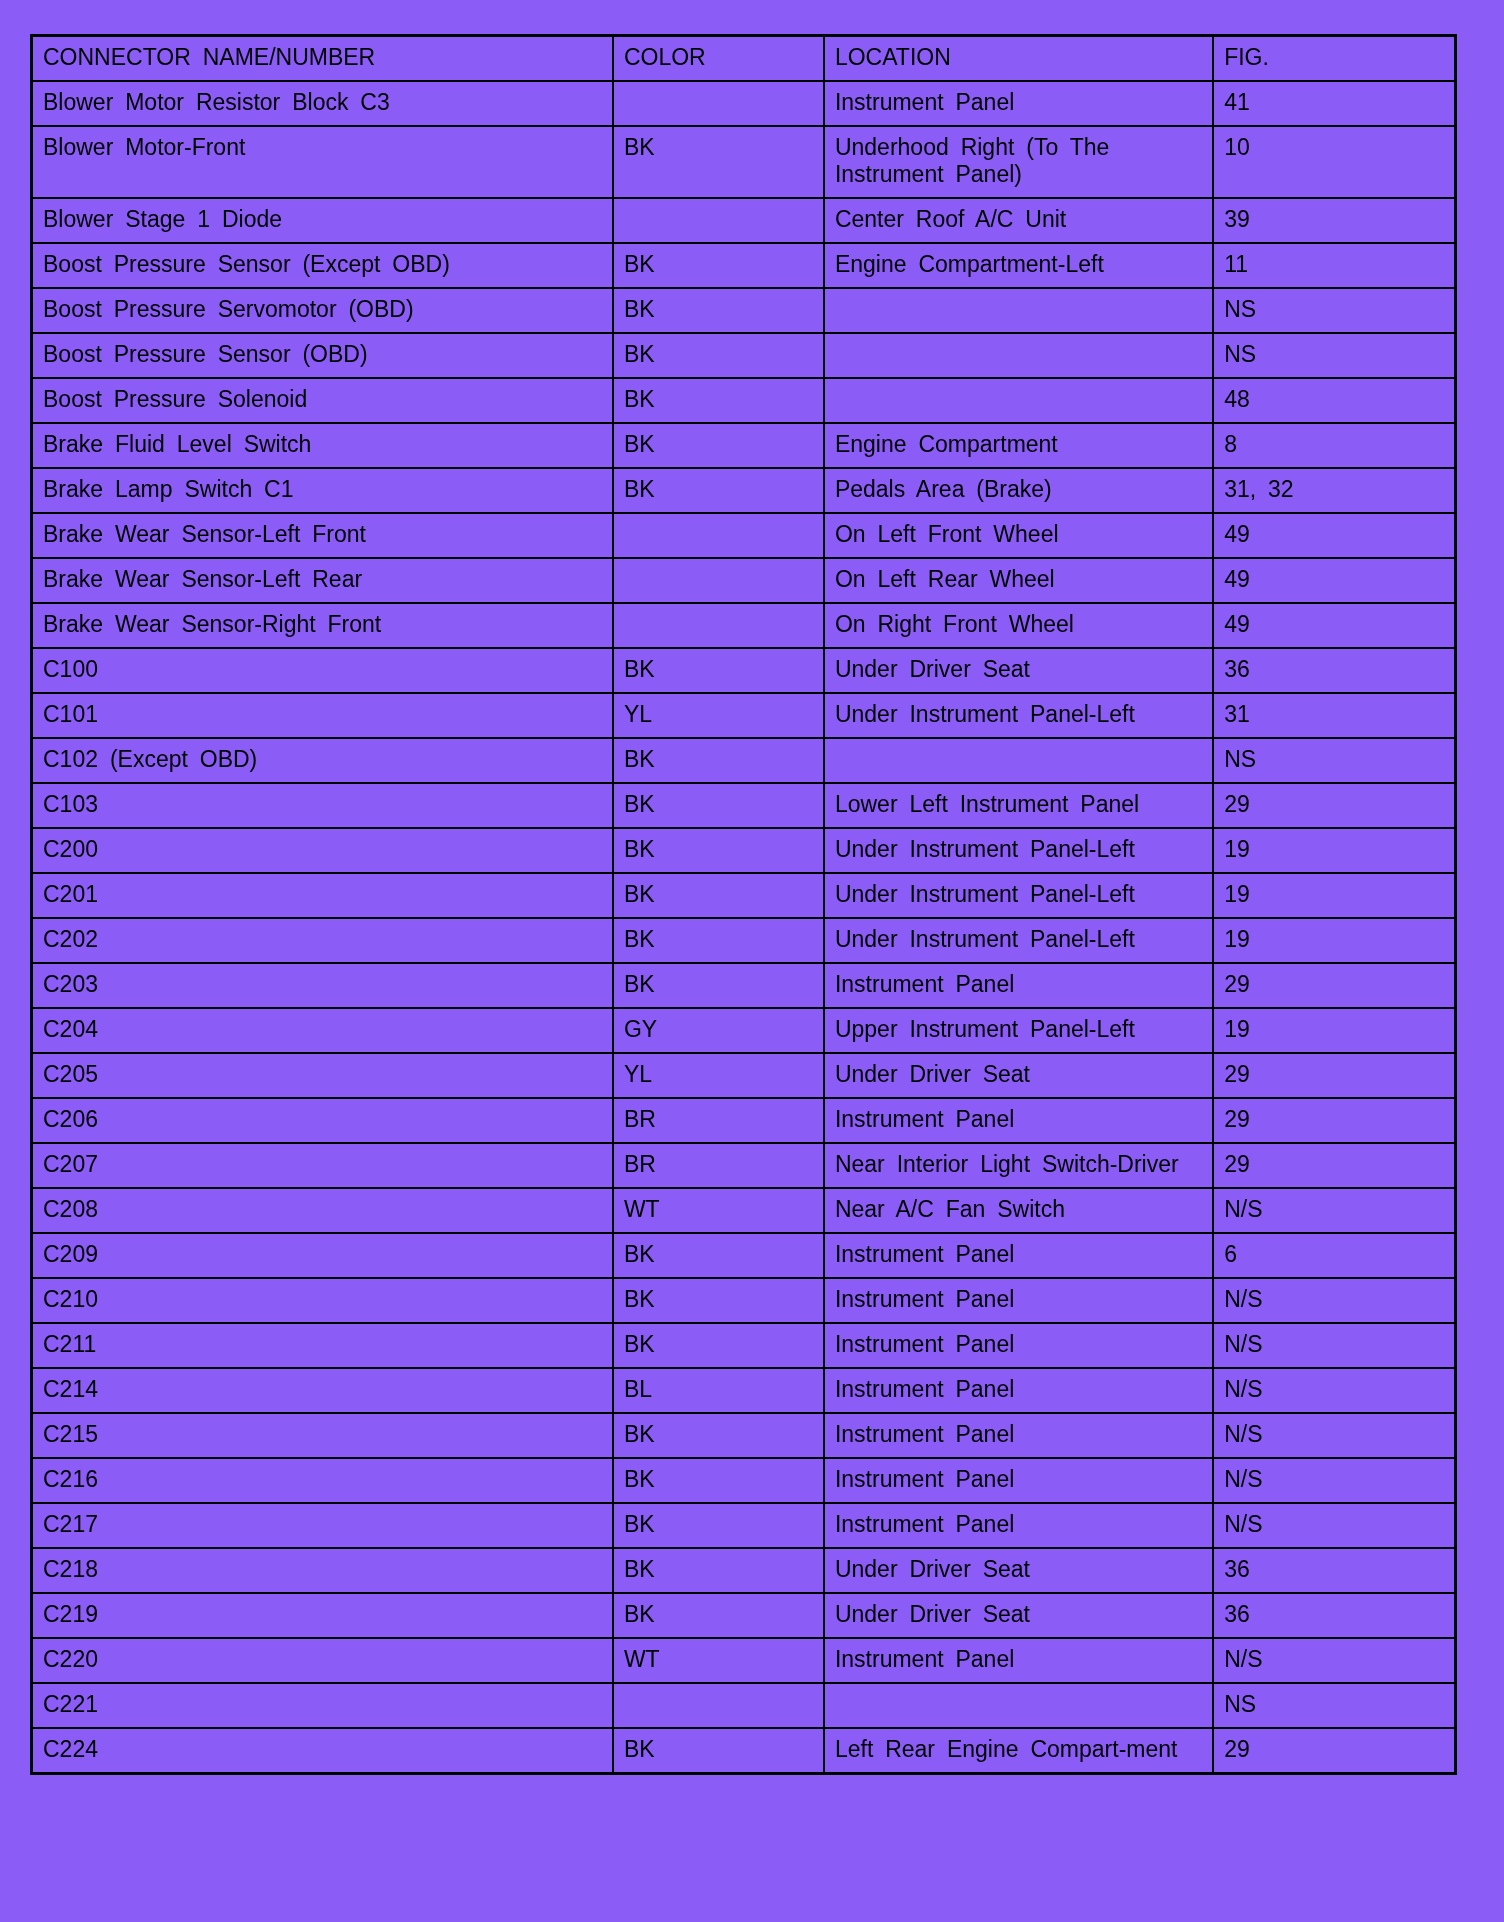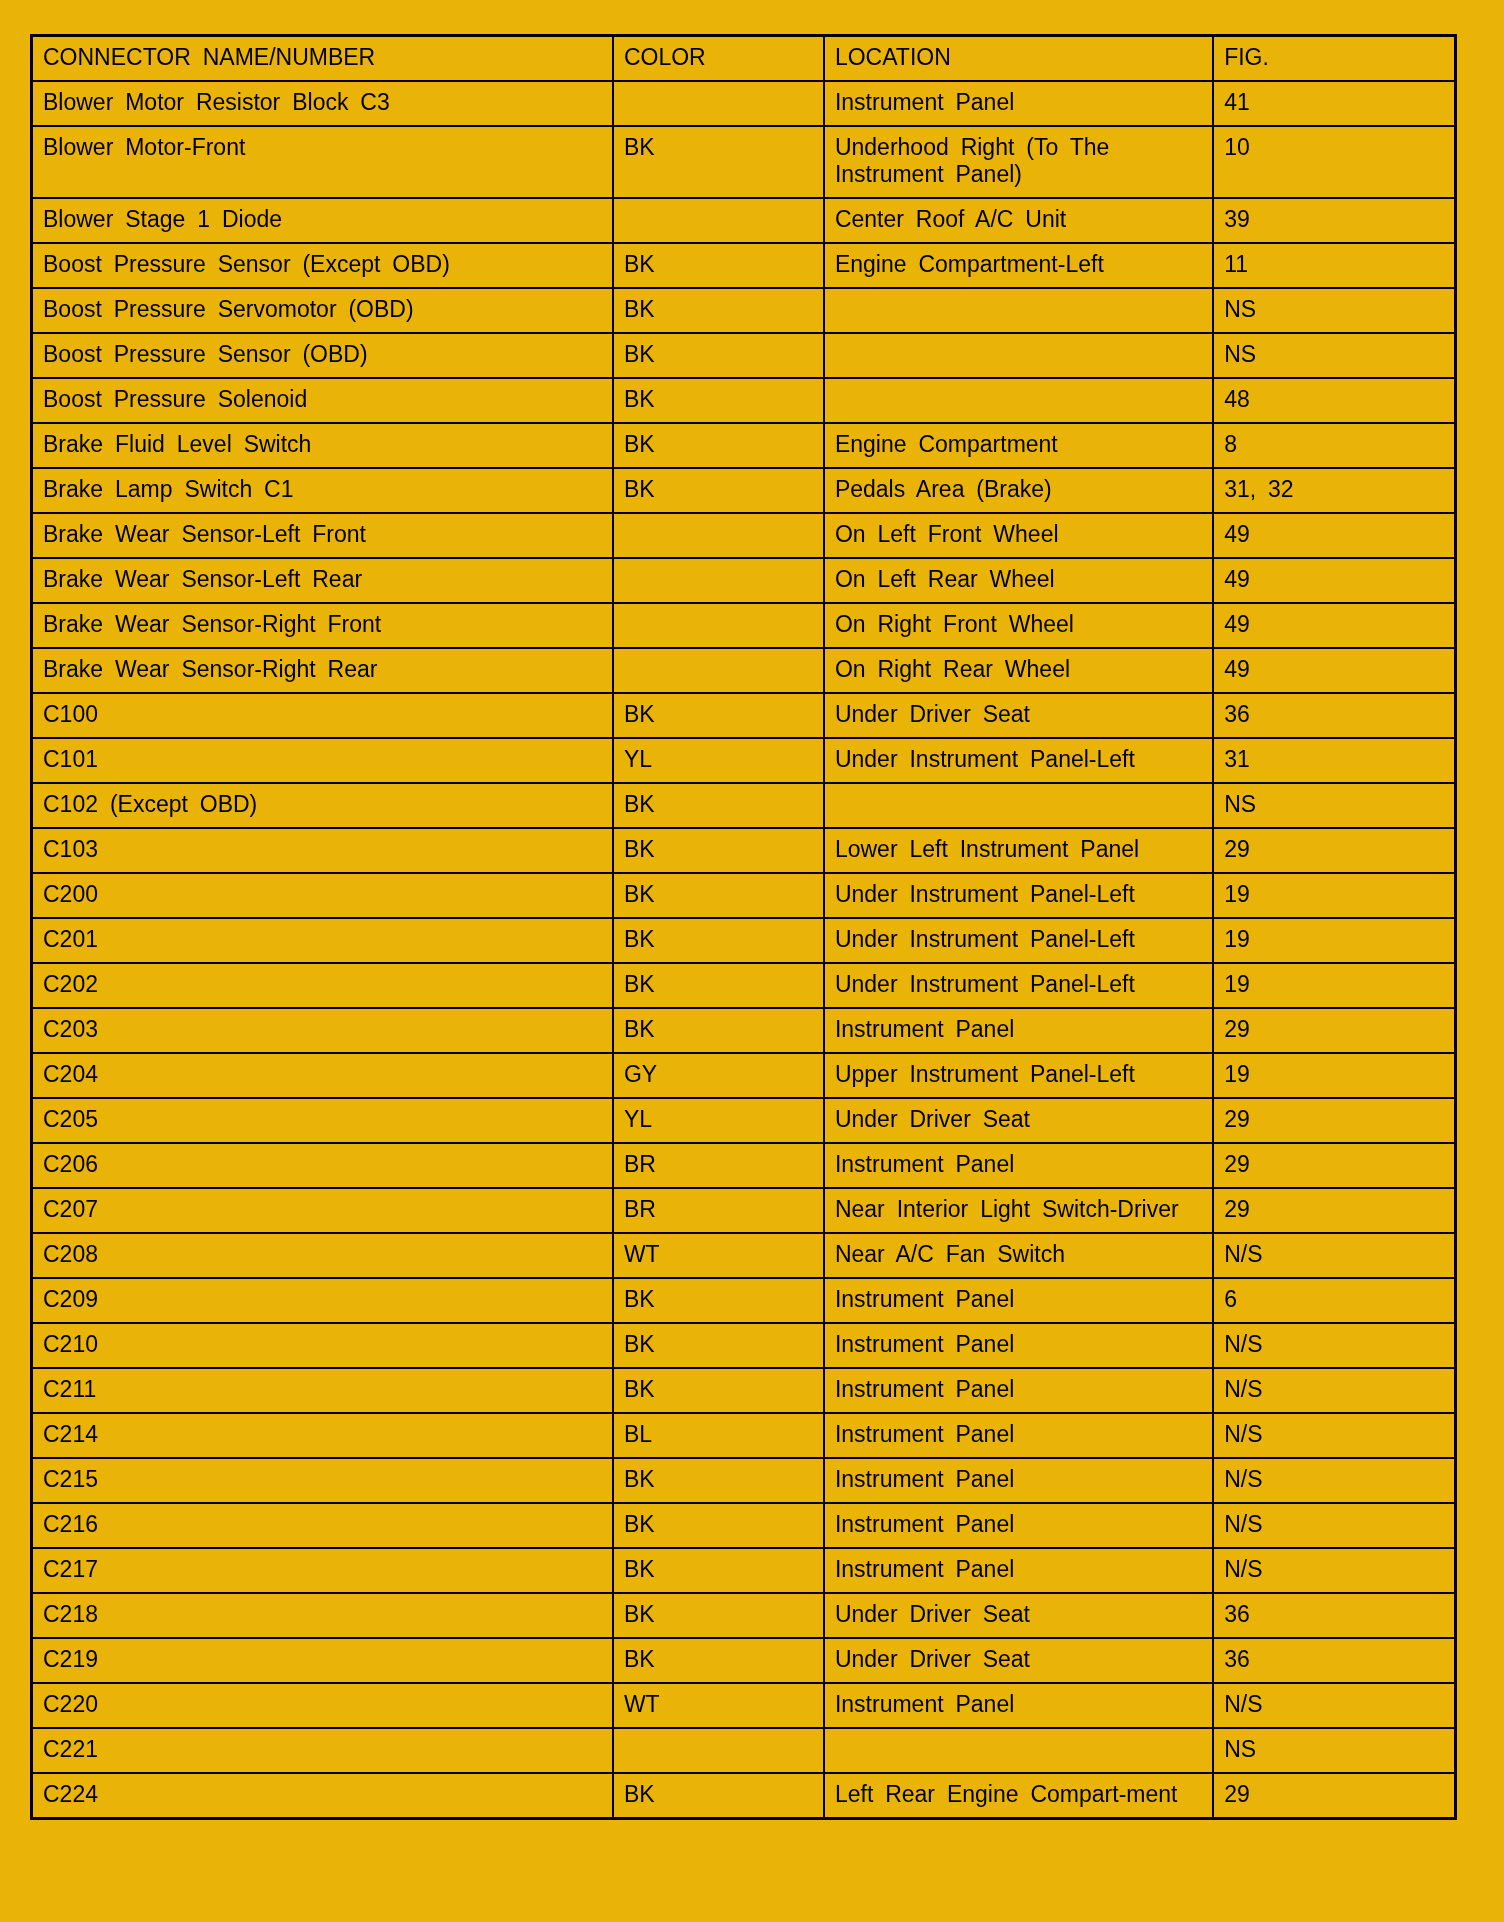--- a/index.html
+++ b/index.html
@@ -3,21 +3,21 @@
 <meta charset="utf-8">
 <style>
   html, body {
     margin: 0;
     padding: 0;
     background: #ffffff;
   }
   .page {
     width: 1504px;
     height: 1922px;
-    background: #eab308;
+    background: #8b5cf6;
     box-sizing: border-box;
     padding: 34px 47px 40px 30px;
     font-family: "Liberation Sans", "DejaVu Sans", sans-serif;
     color: #000000;
   }
   table.connector-table {
     width: 1427px;
     border-collapse: collapse;
     border: 3px solid #000000;
     table-layout: fixed;
@@ -119,26 +119,20 @@
           <td class="col-2">On Left Rear Wheel</td>
           <td class="col-3">49</td>
         </tr>
         <tr>
           <td class="col-0">Brake Wear Sensor-Right Front</td>
           <td class="col-1"></td>
           <td class="col-2">On Right Front Wheel</td>
           <td class="col-3">49</td>
         </tr>
         <tr>
-          <td class="col-0">Brake Wear Sensor-Right Rear</td>
-          <td class="col-1"></td>
-          <td class="col-2">On Right Rear Wheel</td>
-          <td class="col-3">49</td>
-        </tr>
-        <tr>
           <td class="col-0">C100</td>
           <td class="col-1">BK</td>
           <td class="col-2">Under Driver Seat</td>
           <td class="col-3">36</td>
         </tr>
         <tr>
           <td class="col-0">C101</td>
           <td class="col-1">YL</td>
           <td class="col-2">Under Instrument Panel-Left</td>
           <td class="col-3">31</td>

